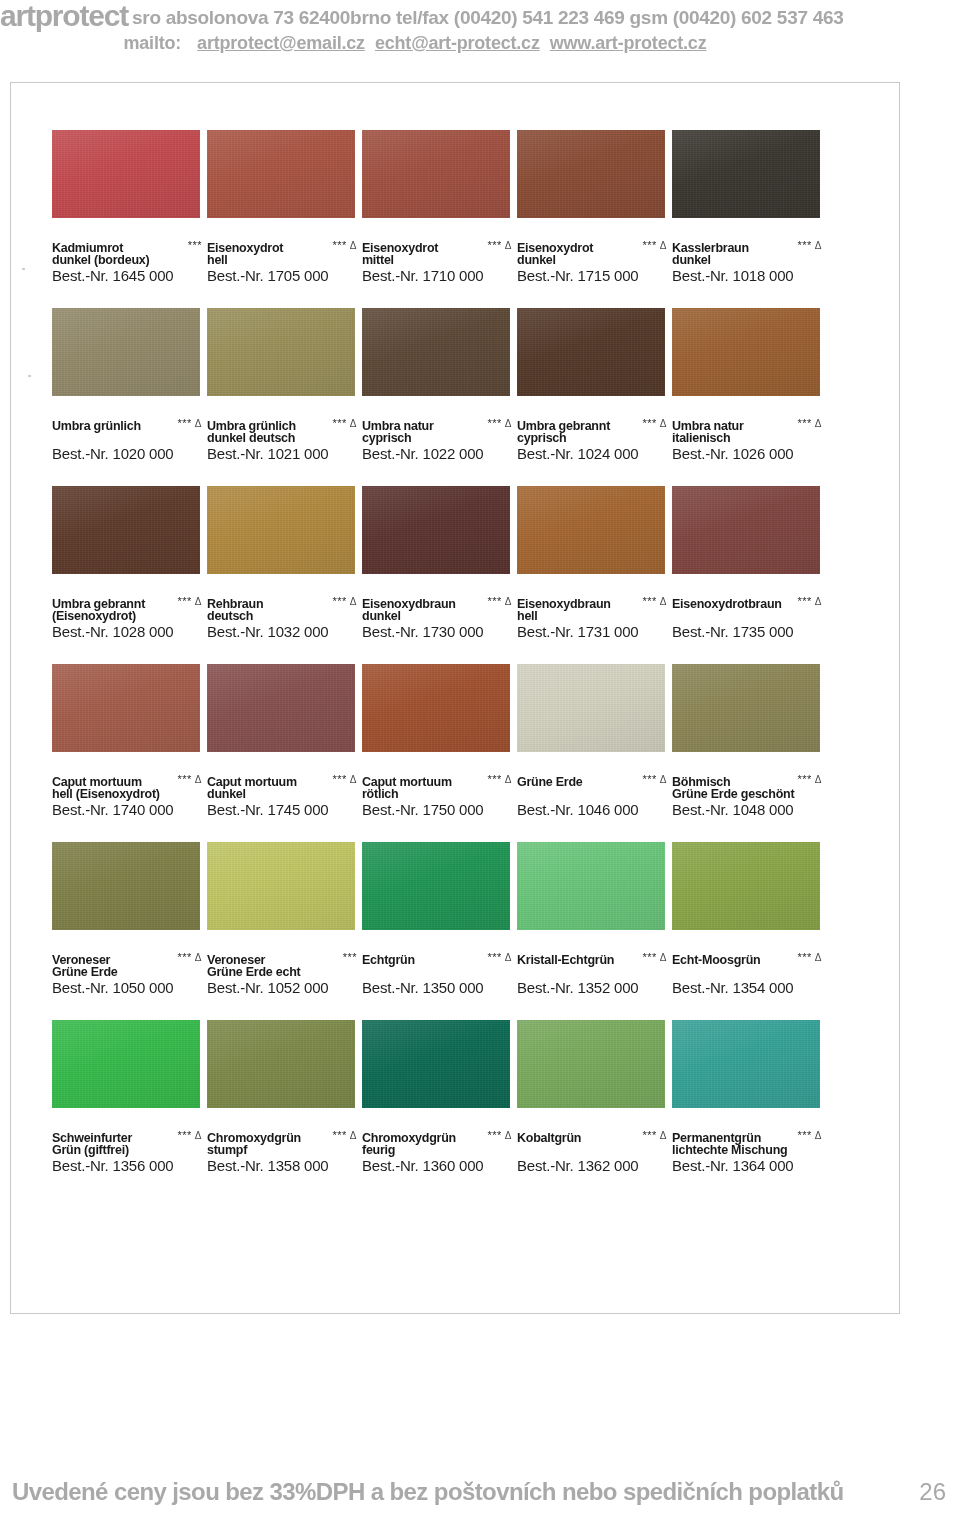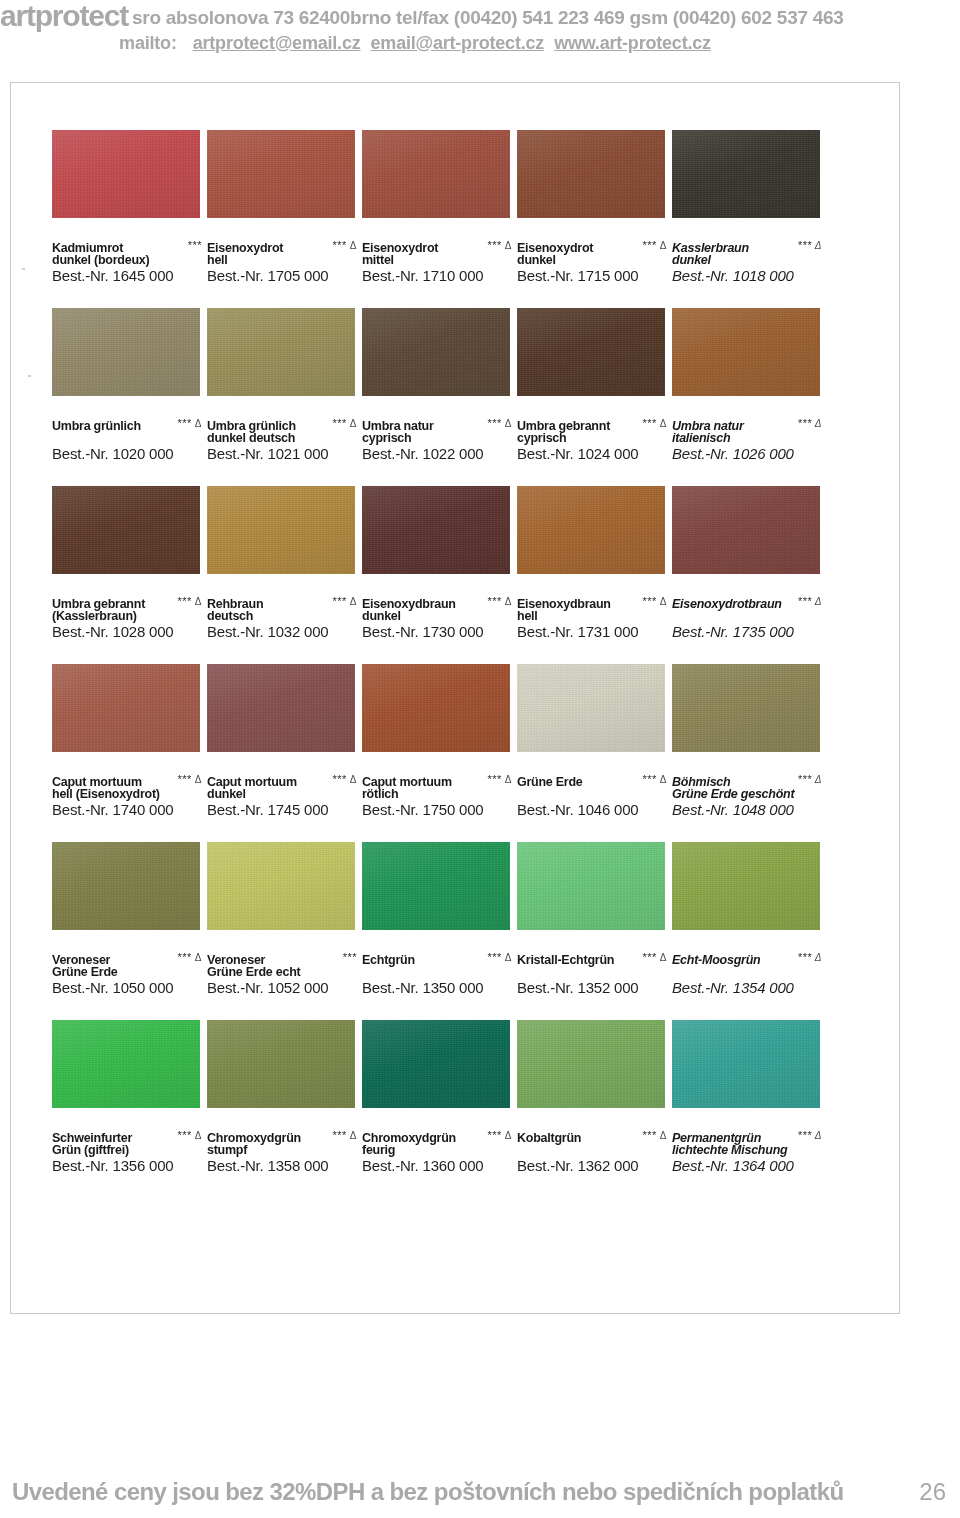--- a/index.html
+++ b/index.html
@@ -77,21 +77,21 @@
   }
   .cell {
     position: absolute;
     top: 0;
     width: 148px;
   }
   .cell.c0 { left: 0px; }
   .cell.c1 { left: 155px; }
   .cell.c2 { left: 310px; }
   .cell.c3 { left: 465px; }
-  .cell.c4 { left: 620px; font-style: italic; }
+  .cell.c4 { left: 620px; }
 
   .swatch {
     width: 148px;
     height: 88px;
     position: relative;
     overflow: hidden;
   }
   .swatch .grain {
     position: absolute;
     inset: 0;
@@ -190,21 +190,21 @@
   }
 </style>
 </head>
 <body>
 
 <div id="header">
   <div id="header-line1">
     <span id="brand">artprotect</span><span>sro  absolonova 73  62400brno  tel/fax (00420) 541 223 469  gsm (00420) 602 537 463</span>
   </div>
   <div id="header-line2">
-    <span class="lbl">mailto:</span><span class="lnk">artprotect@email.cz</span><span class="lnk">email@art-protect.cz</span><span class="lnk">www.art-protect.cz</span>
+    <span class="lbl">mailto:</span><span class="lnk">artprotect@email.cz</span><span class="lnk">echt@art-protect.cz</span><span class="lnk">www.art-protect.cz</span>
   </div>
 </div>
 
 <div id="page-frame"></div>
 
 <div class="speck" style="left:22px; top:268px;"></div>
 <div class="speck" style="left:28px; top:375px;"></div>
 <div class="speck" style="left:56px; top:548px;"></div>
 
 <div id="chart">
@@ -323,21 +323,21 @@
       </div>
     </div>
     <div class="swatch-row">
       <div class="cell c0">
         <div class="swatch" style="background: rgb(93, 58, 42);">
           <div class="grain"></div>
           <div class="sheen"></div>
         </div>
         <div class="labels">
           <div class="lrow"><span class="lname">Umbra gebrannt</span><span class="marks"><span>***</span><span class="tri">Δ</span></span></div>
-          <div class="lname2">(Kasslerbraun)</div>
+          <div class="lname2">(Eisenoxydrot)</div>
           <div class="lcode">Best.-Nr. 1028 000</div>
         </div>
       </div>
       <div class="cell c1">
         <div class="swatch" style="background: rgb(177, 138, 62);">
           <div class="grain"></div>
           <div class="sheen"></div>
         </div>
         <div class="labels">
           <div class="lrow"><span class="lname">Rehbraun</span><span class="marks"><span>***</span><span class="tri">Δ</span></span></div>
@@ -546,15 +546,15 @@
         <div class="labels">
           <div class="lrow"><span class="lname">Permanentgrün</span><span class="marks"><span>***</span><span class="tri">Δ</span></span></div>
           <div class="lname2">lichtechte Mischung</div>
           <div class="lcode">Best.-Nr. 1364 000</div>
         </div>
       </div>
     </div>
   </div>
 
 <div id="footer">
-  <div id="footer-text">Uvedené ceny jsou bez 32%DPH a bez poštovních nebo spedičních poplatků</div>
+  <div id="footer-text">Uvedené ceny jsou bez 33%DPH a bez poštovních nebo spedičních poplatků</div>
   <div id="page-number">26</div>
 </div>
 
 </body></html>

